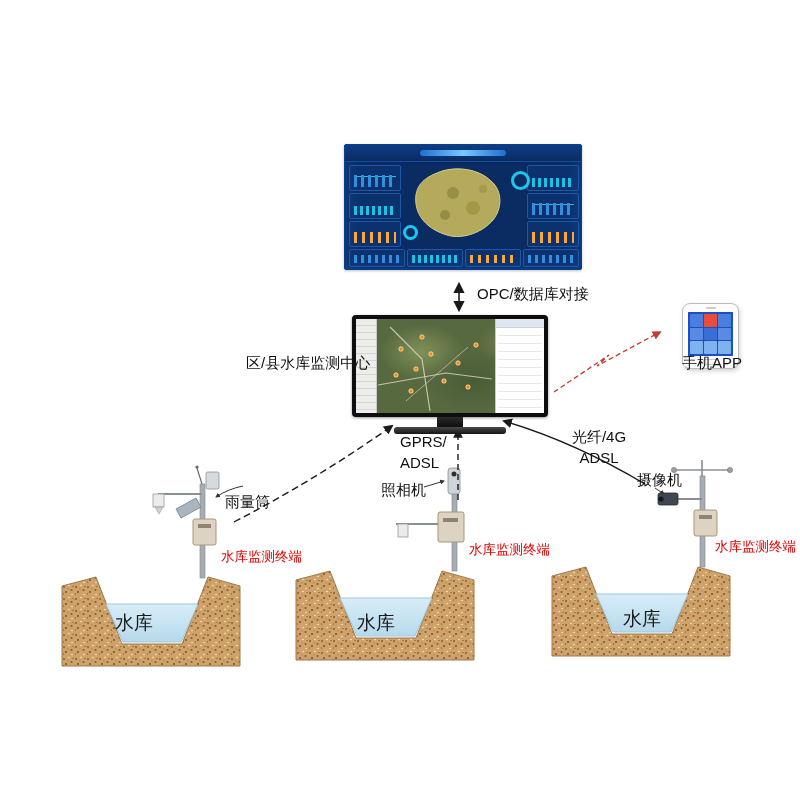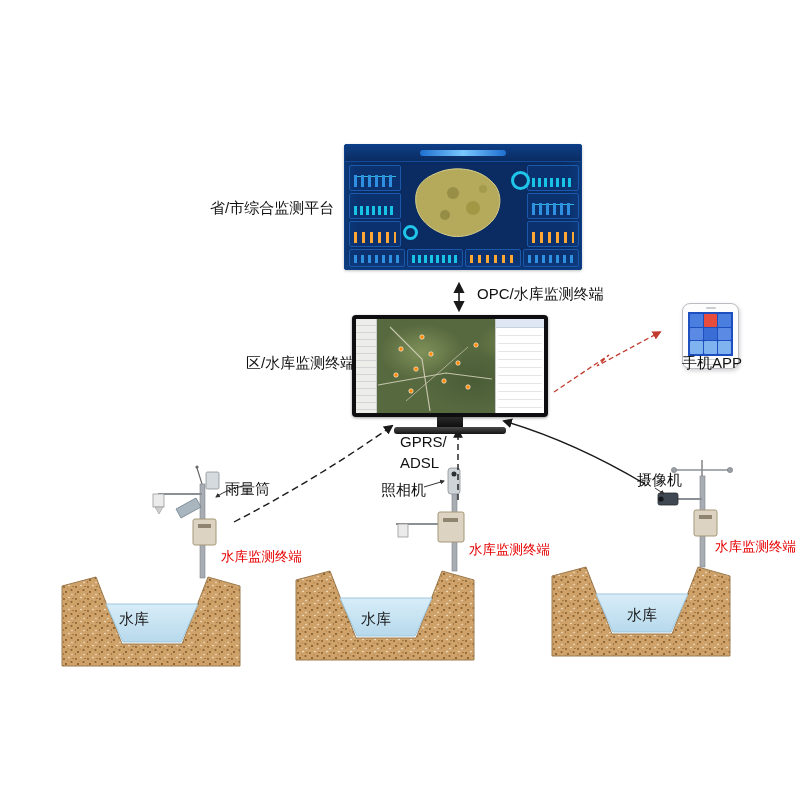--- a/index.html
+++ b/index.html
@@ -8,21 +8,21 @@
     font-family:"Liberation Sans", sans-serif;
   }
   #canvas { position:relative; width:800px; height:800px; background:#fff; }
   #diagram-svg { position:absolute; left:0; top:0; }
 
   
   .lbl { position:absolute; font-size:15px; color:#111; white-space:nowrap; line-height:21px; z-index:5; }
   .lbl.center { text-align:center; }
   .lbl span { display:block; }
   .lbl-red { position:absolute; font-size:13.5px; color:#e60000; white-space:nowrap; z-index:5; }
-  .lbl-res { position:absolute; font-size:15px; color:#1a1a1a; width:60px; text-align:center; z-index:5; }
+  .lbl-res { position:absolute; font-size:19px; color:#1a1a1a; width:60px; text-align:center; z-index:5; }
 
   
   .dashboard { position:absolute; left:344px; top:144px; width:236px; height:124px;
     background:#0a2c62; border:1px solid #0a3f8c; border-radius:2px; z-index:3;
     box-shadow: inset 0 0 18px rgba(30,120,220,.35), 0 1px 3px rgba(0,0,0,.25); }
   .dash-header { position:absolute; left:0; top:0; right:0; height:16px;
     background:linear-gradient(180deg,#0e3d84,#0a2c62); border-bottom:1px solid #154b9b; }
   .dash-title { position:absolute; left:50%; top:5px; width:86px; height:6px; transform:translateX(-50%);
     background:linear-gradient(90deg,#1f6fd0,#79c8ff,#1f6fd0); border-radius:3px; }
   .dash-panel { position:absolute; background:rgba(18,64,140,.30); border:1px solid #1c59ad; border-radius:2px; overflow:hidden; }
@@ -242,31 +242,34 @@
       <div class="tile" style="background:#5a8ae4"></div>
       <div class="tile" style="background:#3a6ed6"></div>
       <div class="tile" style="background:#5a8ae4"></div>
       <div class="tile" style="background:#7fb3f0"></div>
       <div class="tile" style="background:#7fb3f0"></div>
       <div class="tile" style="background:#7fb3f0"></div>
     </div>
     <div class="phone-home"></div>
   </div>
 
-  <div class="lbl" style="left:210px;top:197px">省/市综合监测平台</div>
-  <div class="lbl" style="left:477px;top:283px">OPC/水库监测终端</div>
-  <div class="lbl" style="left:246px;top:352px">区/水库监测终端</div>
+  <div class="lbl" style="left:477px;top:283px">OPC/数据库对接</div>
+  <div class="lbl" style="left:246px;top:352px">区/县水库监测中心</div>
   <div class="lbl center" style="left:682px;top:352px;width:57px">手机APP</div>
 
   <div class="lbl" style="left:400px;top:431px">
     <span>GPRS/</span>
     <span>ADSL</span>
   </div>
-
-  <div class="lbl" style="left:225px;top:478px">雨量筒</div>
+  <div class="lbl center" style="left:562px;top:426px;width:74px">
+    <span>光纤/4G</span>
+    <span>ADSL</span>
+  </div>
+
+  <div class="lbl" style="left:225px;top:491px">雨量筒</div>
   <div class="lbl" style="left:381px;top:479px">照相机</div>
   <div class="lbl" style="left:637px;top:469px">摄像机</div>
 
   <div class="lbl-red" style="left:221px;top:548px">水库监测终端</div>
   <div class="lbl-red" style="left:469px;top:541px">水库监测终端</div>
   <div class="lbl-red" style="left:715px;top:538px">水库监测终端</div>
 
   <div class="lbl-res" style="left:104px;top:610px">水库</div>
   <div class="lbl-res" style="left:346px;top:610px">水库</div>
   <div class="lbl-res" style="left:612px;top:606px">水库</div>

